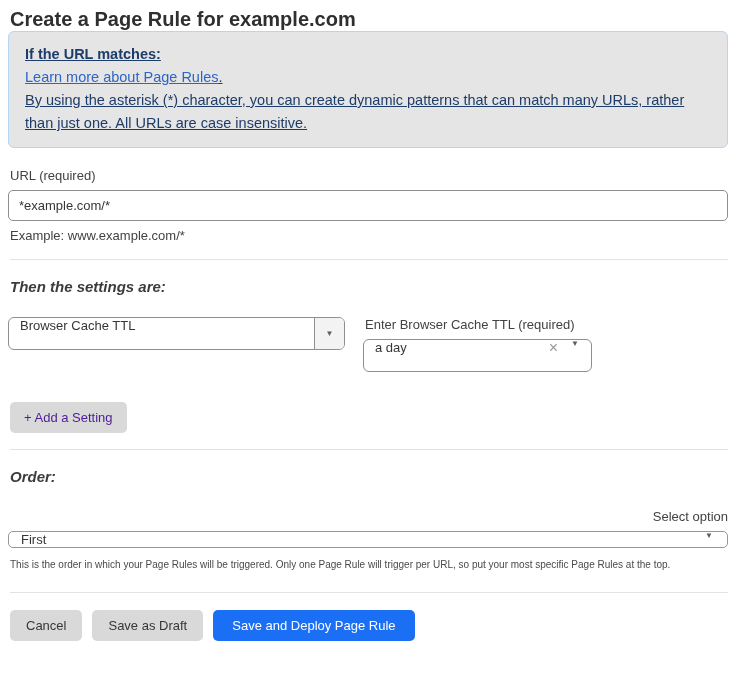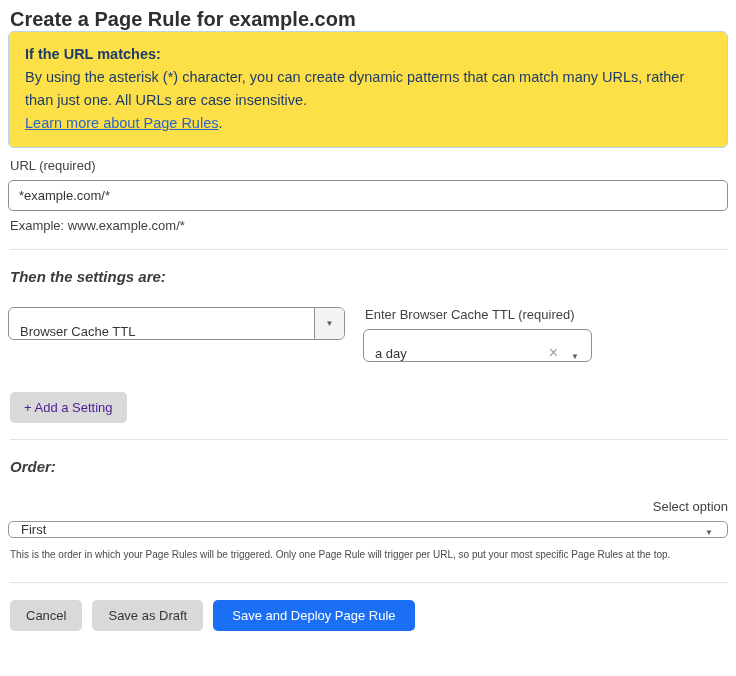--- a/index.html
+++ b/index.html
@@ -11,28 +11,29 @@
     overflow: hidden;
   }
   .page-title {
     font-size: 20px;
     font-weight: bold;
     color: #2f2f2f;
     padding-left: 2px;
   }
   
   .info-box {
-    background: #fde047;
+    background: #e5e5e5;
     border: 1px solid #b5d5f2;
     border-radius: 6px;
     padding: 11px 16px 12px 16px;
     font-size: 14.5px;
     line-height: 23px;
     color: #1e3c69;
-    margin-bottom: 10px;
+    margin-bottom: 20px;
+    text-decoration: underline;
   }
   .info-box .info-heading { font-weight: bold; }
   .info-box a.info-link {
     color: #2c65c8;
     text-decoration: underline;
     cursor: pointer;
   }
   
   .field-label {
     font-size: 13px;
@@ -78,21 +79,21 @@
   }
   .settings-col-1 { width: 337px; }
   .settings-col-2 { width: 229px; }
   .select-box {
     position: relative;
     height: 33px;
     border: 1px solid #8f8f8f;
     border-radius: 6px;
     background: #fff;
     display: flex;
-    align-items: flex-end;
+    align-items: flex-start;
     font-size: 13px;
     color: #363636;
     cursor: pointer;
   }
   .select-box .select-value { padding-left: 11px; flex: 1; }
   .select-arrow-segment {
     width: 30px;
     height: 100%;
     border-left: 1px solid #8f8f8f;
     background: #f3f3f3;
@@ -154,22 +155,22 @@
 </style>
 </head>
 <body>
 
 
 
 <h1 class="page-title">Create a Page Rule for example.com</h1>
 
 <div class="info-box">
   <div class="info-heading">If the URL matches:</div>
+  <div><a class="info-link">Learn more about Page Rules</a><span>.</span></div>
   <div>By using the asterisk (*) character, you can create dynamic patterns that can match many URLs, rather than just one. All URLs are case insensitive.</div>
-  <div><a class="info-link">Learn more about Page Rules</a><span>.</span></div>
 </div>
 
 <div class="field-label">URL (required)</div>
 <input class="text-input" type="text" value="*example.com/*" style="">
 <div class="example-text">Example: www.example.com/*</div>
 
 <hr class="divider">
 
 <div class="section-heading">Then the settings are:</div>
 

